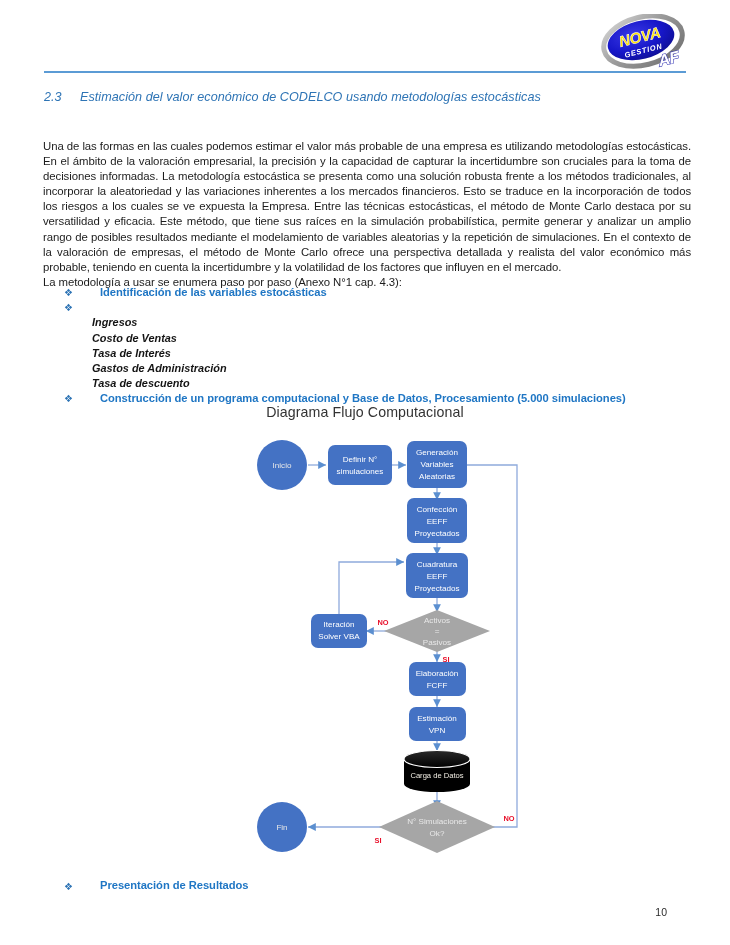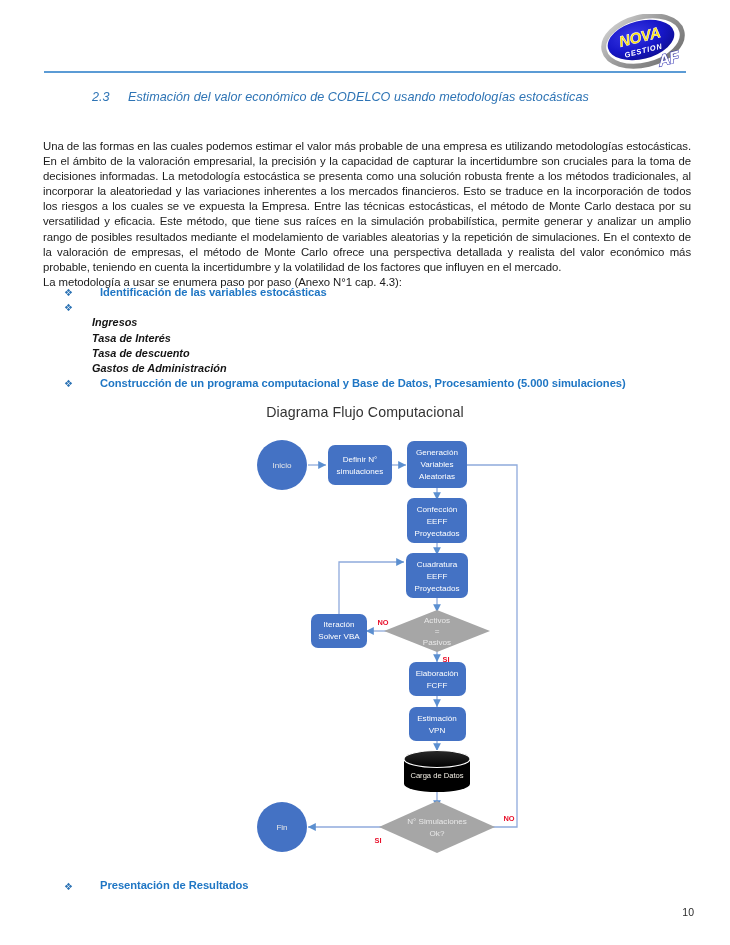--- a/index.html
+++ b/index.html
@@ -73,21 +73,20 @@
     width: 640px;
     font-size: 12.6px;
     font-style: italic;
     color: #2e74b5;
     font-weight: normal;
     letter-spacing: 0.05px;
   }
   .section-heading .num {
     display: inline-block;
     width: 36px;
-    margin-left: 48px;
   }
 
   
   .body-para {
     position: absolute;
     left: 43px;
     top: 123px;
     width: 648px;
     font-size: 11.4px;
     line-height: 15.1px;
@@ -193,21 +192,21 @@
     align-items: flex-start;
   }
 
   
   .page-number {
     position: absolute;
     left: 0;
     top: 906px;
     width: 730px;
     text-align: right;
-    padding-right: 36px;
+    padding-right: 63px;
     box-sizing: border-box;
     font-size: 10.5px;
     color: #2b2b2b;
   }
 </style>
 </head>
 <body>
 
 <div class="page-header">
 
@@ -256,23 +255,24 @@
   <div class="bullet-row">
     <span class="bullet-glyph">❖</span>
     <span class="bullet-label">Identificación de las variables estocásticas</span>
   </div>
 
   <div class="bullet-row">
     <span class="bullet-glyph">❖</span>
   </div>
 
   <div class="sub-item">Ingresos</div>
+  <div class="sub-item">Costo de Ventas</div>
   <div class="sub-item">Tasa de Interés</div>
+  <div class="sub-item">Gastos de Administración</div>
   <div class="sub-item">Tasa de descuento</div>
-  <div class="sub-item">Gastos de Administración</div>
 
   <div class="bullet-row">
     <span class="bullet-glyph">❖</span>
     <span class="bullet-label">Construcción de un programa computacional y Base de Datos, Procesamiento (5.000 simulaciones)</span>
   </div>
 </div>
 
 <div class="diagram-title">Diagrama Flujo Computacional</div>
 
 <div class="flow-area">

